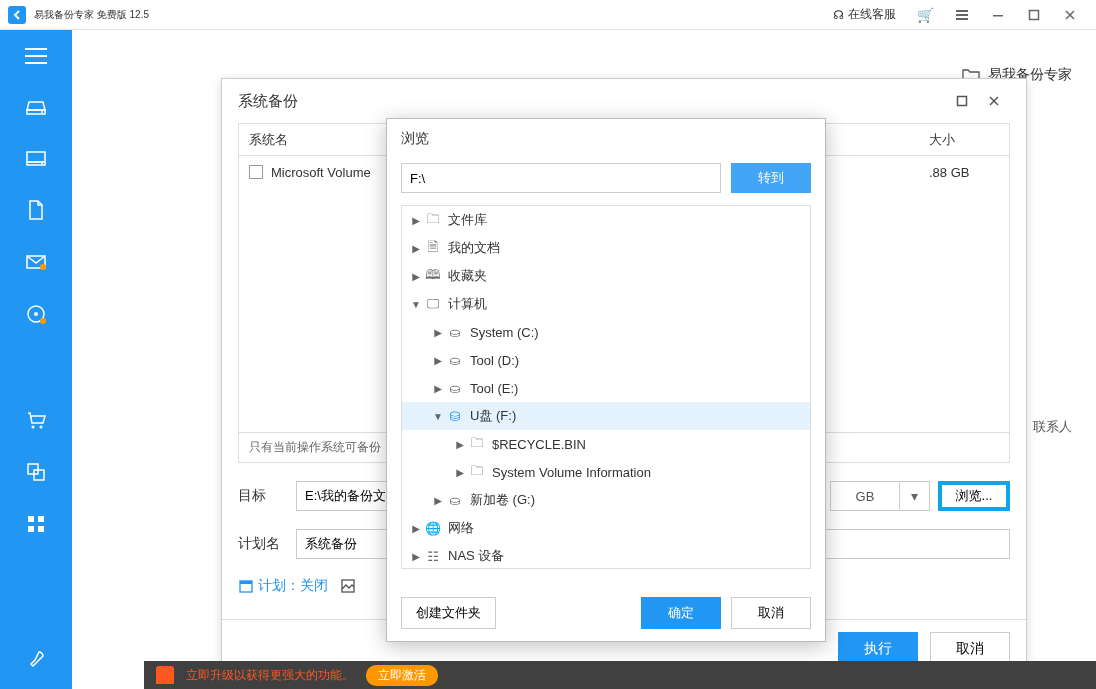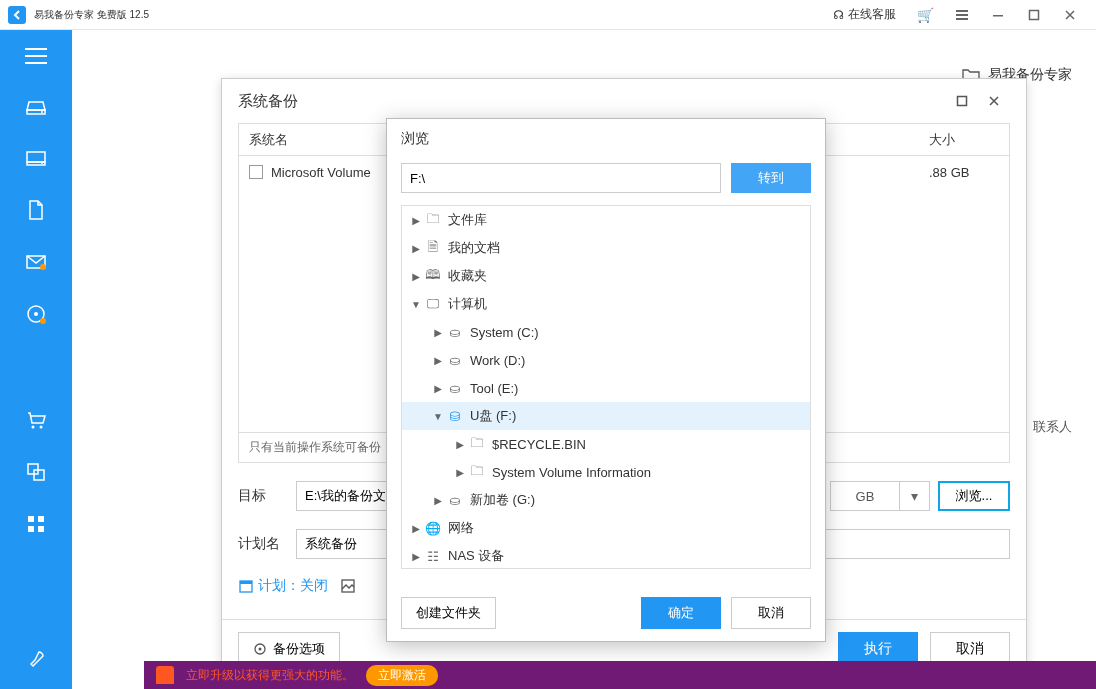--- a/index.html
+++ b/index.html
@@ -41,21 +41,21 @@
 .dialog1 .table-row > div { padding: 0 10px; }
 .dialog1 .table-row .win-icon { display: inline-block; width: 14px; height: 14px; border: 1px solid #999; margin-right: 8px; vertical-align: middle; }
 .dialog1 .table-fill { height: 244px; }
 .dialog1 .table-footer { height: 30px; border-top: 1px solid #ddd; font-size: 12px; color: #666; padding: 0 10px; display: flex; align-items: center; }
 
 .dialog1 .form-row { display: flex; align-items: center; margin-top: 18px; font-size: 14px; }
 .dialog1 .form-row .label { width: 58px; color: #333; }
 .dialog1 .form-row input.text { flex: 1; height: 30px; border: 1px solid #ccc; padding: 0 8px; font-size: 13px; }
 .dialog1 .form-row .gb-box { width: 70px; height: 30px; border: 1px solid #ccc; margin-left: 8px; display: flex; align-items: center; justify-content: center; font-size: 13px; color: #555; }
 .dialog1 .form-row .dd { width: 30px; height: 30px; border: 1px solid #ccc; border-left: none; display: flex; align-items: center; justify-content: center; color: #666; cursor: pointer; }
-.dialog1 .form-row .browse-btn { width: 72px; height: 30px; border: 2px solid #0ea5e9; margin-left: 8px; display: flex; align-items: center; justify-content: center; font-size: 13px; cursor: pointer; }
+.dialog1 .form-row .browse-btn { width: 72px; height: 30px; border: 4px solid #0ea5e9; margin-left: 8px; display: flex; align-items: center; justify-content: center; font-size: 13px; cursor: pointer; }
 
 .dialog1 .plan-row { display: flex; align-items: center; margin-top: 18px; font-size: 14px; gap: 12px; }
 .dialog1 .plan-row .plan-item { display: flex; align-items: center; gap: 4px; color: #2196f3; cursor: pointer; }
 .dialog1 .plan-row .plan-item .icon { color: #2196f3; }
 
 .dialog1 .footer { position: absolute; bottom: 0; left: 0; right: 0; height: 58px; border-top: 1px solid #ddd; display: flex; align-items: center; padding: 0 16px; }
 .dialog1 .footer .opt-btn { height: 34px; border: 1px solid #ccc; padding: 0 14px; display: flex; align-items: center; gap: 6px; font-size: 13px; cursor: pointer; }
 .dialog1 .footer .spacer { flex: 1; }
 .dialog1 .footer .primary { height: 34px; width: 80px; background: #2196f3; color: #fff; display: flex; align-items: center; justify-content: center; font-size: 14px; cursor: pointer; }
 .dialog1 .footer .secondary { height: 34px; width: 80px; border: 1px solid #ccc; display: flex; align-items: center; justify-content: center; font-size: 14px; cursor: pointer; margin-left: 12px; }
@@ -77,21 +77,21 @@
 .dialog2 .tree-item .icon { width: 18px; text-align: center; color: #666; margin-right: 6px; }
 .dialog2 .folder-icon { color: #888; }
 
 .dialog2 .d2-footer { position: absolute; bottom: 0; left: 0; right: 0; height: 56px; display: flex; align-items: center; padding: 0 14px; }
 .dialog2 .d2-footer .mkdir { height: 32px; border: 1px solid #ccc; padding: 0 14px; display: flex; align-items: center; font-size: 13px; cursor: pointer; }
 .dialog2 .d2-footer .spacer { flex: 1; }
 .dialog2 .d2-footer .primary { height: 32px; width: 80px; background: #2196f3; color: #fff; display: flex; align-items: center; justify-content: center; font-size: 13px; cursor: pointer; }
 .dialog2 .d2-footer .secondary { height: 32px; width: 80px; border: 1px solid #ccc; display: flex; align-items: center; justify-content: center; font-size: 13px; cursor: pointer; margin-left: 10px; }
 
 
-.promo { position: absolute; bottom: 0; left: 72px; right: 0; height: 28px; background: #701a75; display: flex; align-items: center; padding: 0 12px; font-size: 12px; gap: 12px; }
+.promo { position: absolute; bottom: 0; left: 72px; right: 0; height: 28px; background: #404040; display: flex; align-items: center; padding: 0 12px; font-size: 12px; gap: 12px; }
 .promo .bag { width: 18px; height: 18px; background: #ff5722; border-radius: 3px 3px 0 0; }
 .promo .text { color: #ff5722; }
 .promo .activate { background: #ff9800; color: #fff; padding: 2px 12px; border-radius: 10px; cursor: pointer; }
 
 svg { display: block; }
 </style>
 </head>
 <body>
 
 <div class="titlebar">
@@ -278,29 +278,20 @@
               <svg width="16" height="16" viewBox="0 0 16 16">
                   <rect x="2" y="2" width="12" height="12" stroke="#555" stroke-width="1.3" fill="none"></rect>
                   <path d="M2 11 L6 7 L9 10 L12 7 L14 9" stroke="#555" stroke-width="1.3" fill="none"></path>
                 </svg>
             </span>
           </div>
         </div>
       </div>
 
       <div class="footer">
-        <div class="opt-btn">
-          <span>
-            <svg width="14" height="14" viewBox="0 0 14 14">
-                <circle cx="7" cy="7" r="5" stroke="#555" stroke-width="1.3" fill="none"></circle>
-                <circle cx="7" cy="7" r="1.5" fill="#555"></circle>
-              </svg>
-          </span>
-          <span>备份选项</span>
-        </div>
         <div class="spacer"></div>
         <div class="primary">执行</div>
         <div class="secondary">取消</div>
       </div>
     </div>
 
     <div class="dialog2">
       <div class="d2-title">浏览</div>
       <div class="d2-path-row">
         <input value="F:\" style="">
@@ -328,21 +319,21 @@
           <span>计算机</span>
         </div>
         <div class="tree-item" style="padding-left:28px;">
           <span class="chevron">▶</span>
           <span class="icon folder-icon">⛀</span>
           <span>System (C:)</span>
         </div>
         <div class="tree-item" style="padding-left:28px;">
           <span class="chevron">▶</span>
           <span class="icon folder-icon">⛀</span>
-          <span>Work (D:)</span>
+          <span>Tool (D:)</span>
         </div>
         <div class="tree-item" style="padding-left:28px;">
           <span class="chevron">▶</span>
           <span class="icon folder-icon">⛀</span>
           <span>Tool (E:)</span>
         </div>
         <div class="tree-item selected" style="padding-left:28px;">
           <span class="chevron">▼</span>
           <span class="icon" style="color:#2196f3;">⛁</span>
           <span>U盘 (F:)</span>

